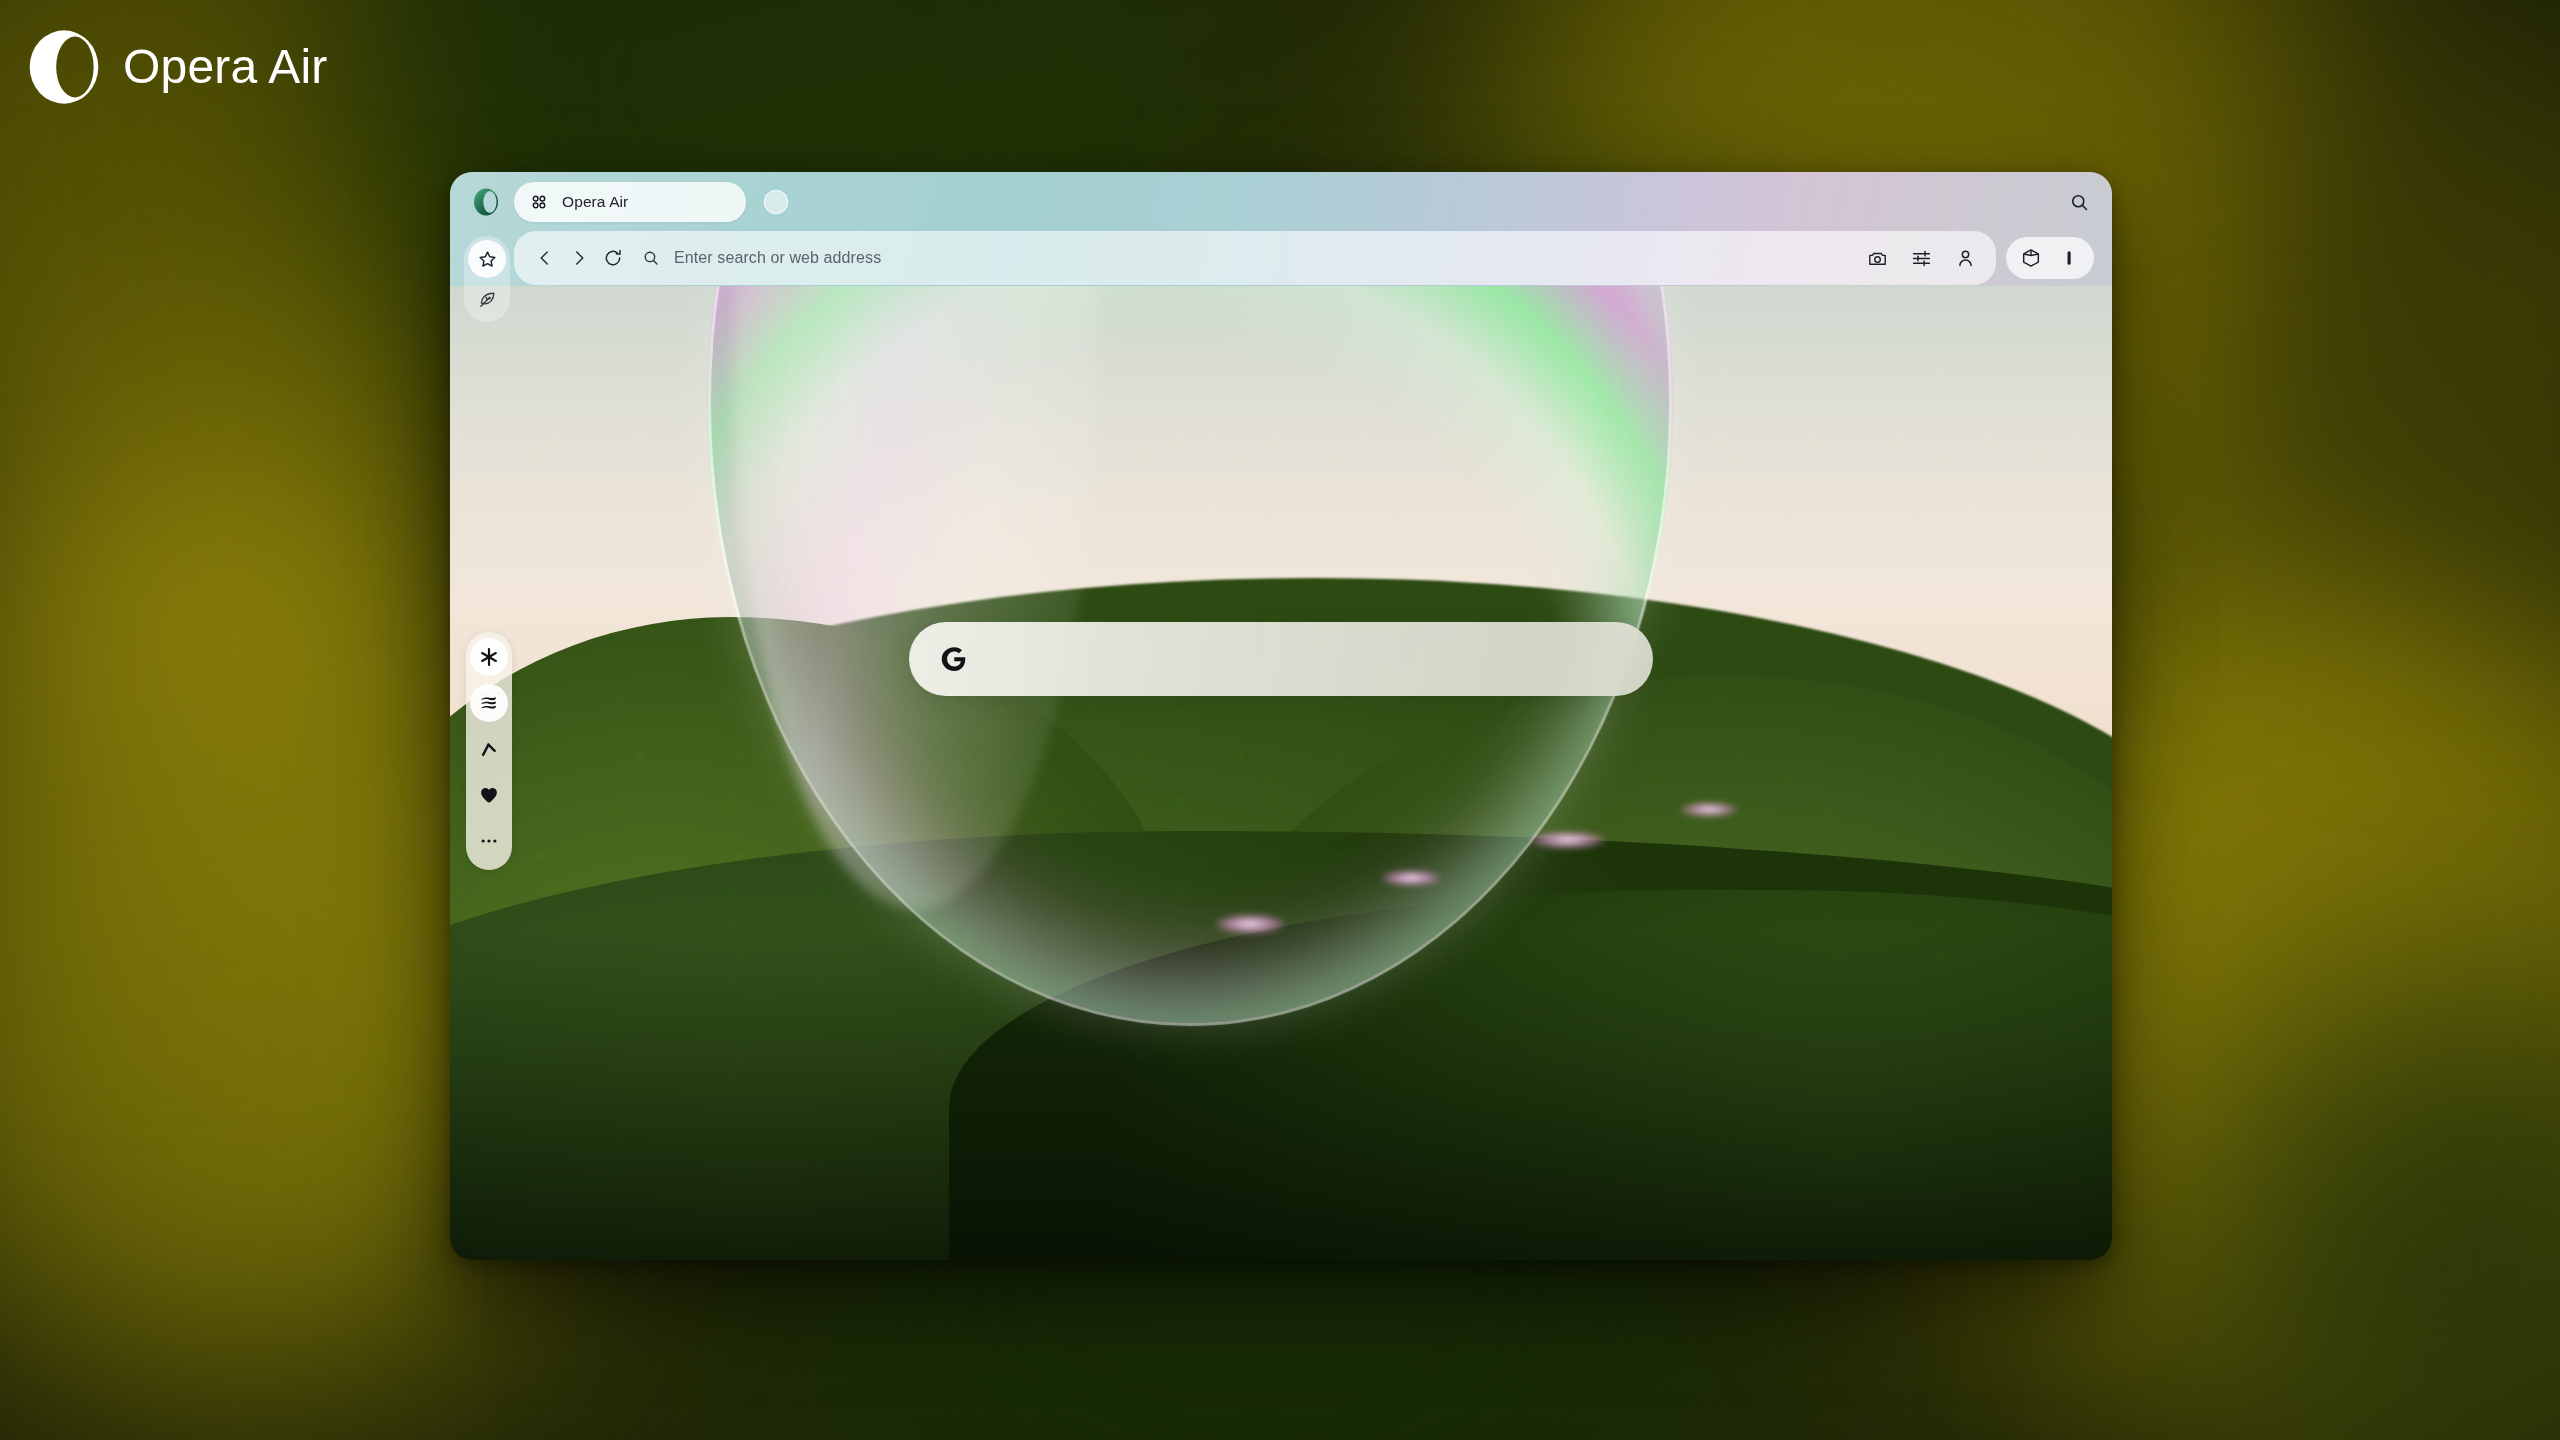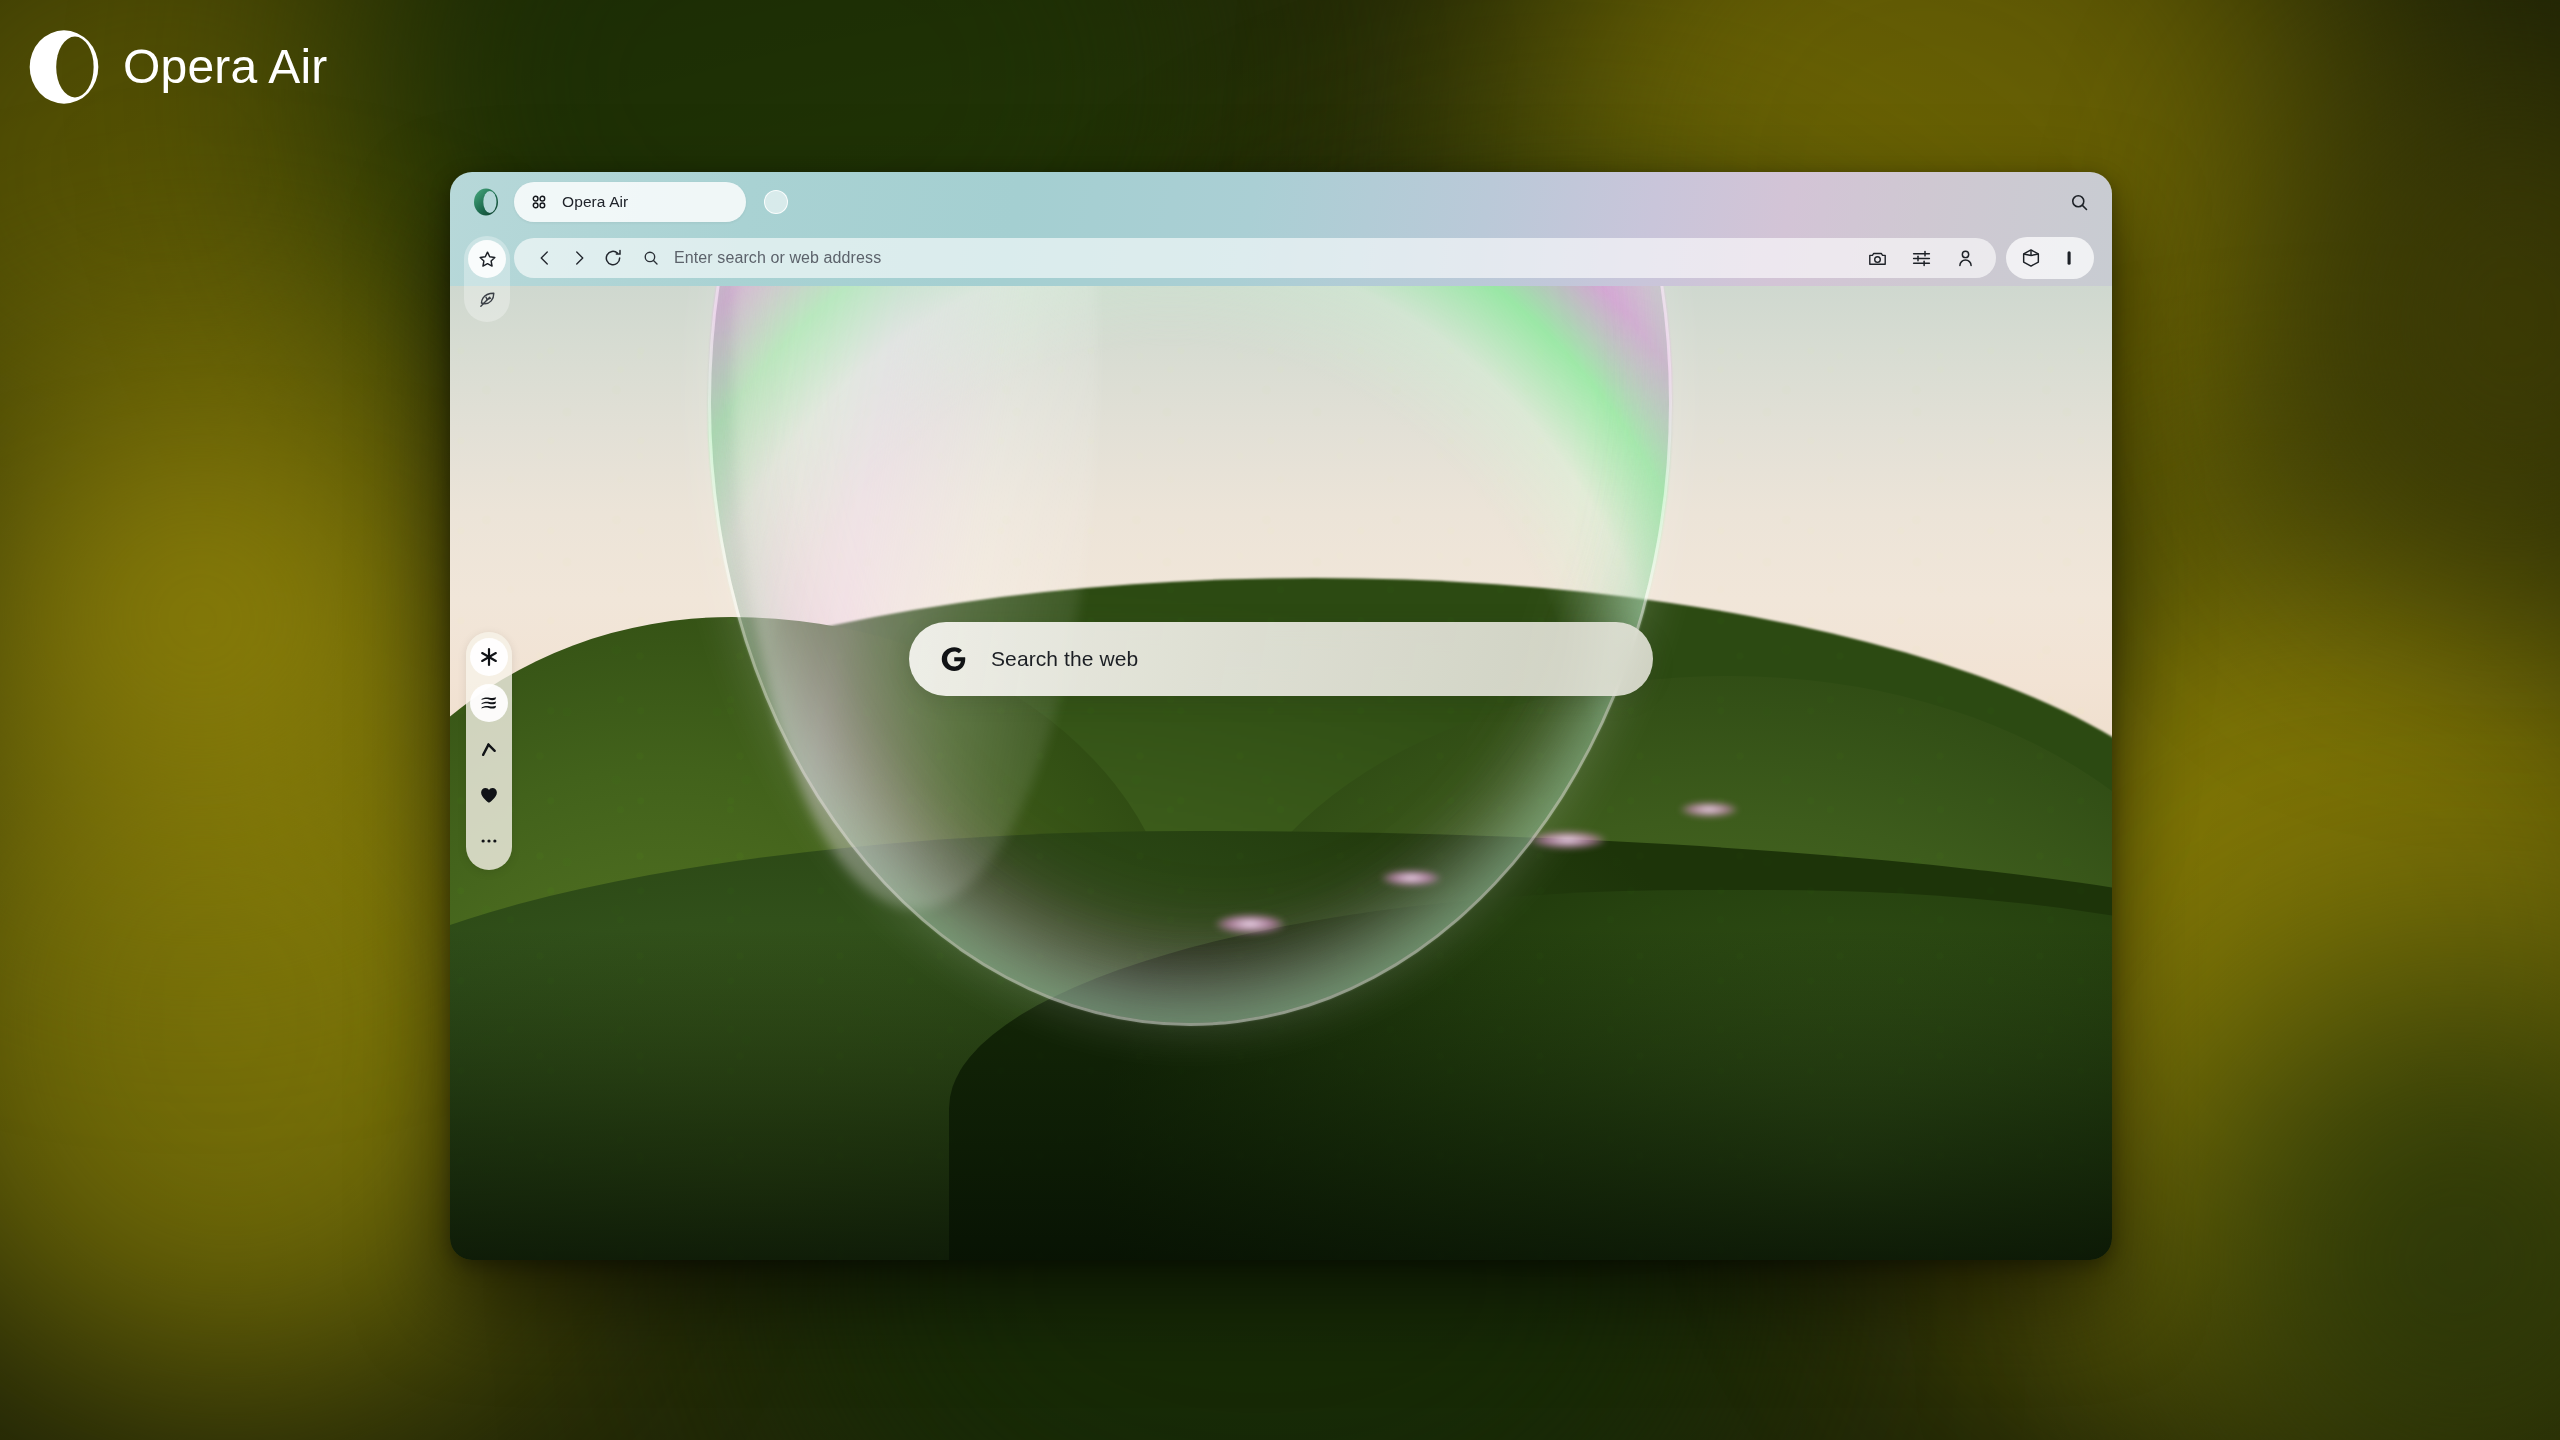--- a/index.html
+++ b/index.html
@@ -98,21 +98,21 @@
 
   
   #addressrow {
     position:absolute; left:0; top:58px; width:100%; height:56px;
     display:flex; align-items:center;
     padding-left:18px; padding-right:18px;
     z-index:6;
   }
   #sidebar-top-spacer { width:46px; flex:0 0 46px; }
   #omnibox {
-    flex:1 1 auto; height:40px;
+    flex:1 1 auto; height:54px;
     display:flex; align-items:center;
     border-radius:22px;
     background:rgba(255,255,255,.60);
     padding:0 12px 0 14px;
     min-width:0;
     justify-content:space-between;
   }
   .nav-btn {
     width:34px; height:34px; flex:0 0 34px;
     display:flex; align-items:center; justify-content:center;
@@ -361,21 +361,20 @@
         <div class="spec" style="left:46%; top:64.5%; width:70px; height:20px;"></div>
         <div class="spec" style="left:56%; top:60%; width:60px; height:16px;"></div>
         <div class="spec" style="left:65%; top:56%; width:76px; height:18px;"></div>
         <div class="spec" style="left:74%; top:53%; width:58px; height:15px;"></div>
       </div>
 
       <div id="page-search">
         <svg id="page-search-icon" viewBox="0 0 24 24">
           <path fill="#111315" d="M12.2 2.6c2.5 0 4.6.9 6.2 2.4l-2.5 2.4C14.9 6.5 13.7 6 12.2 6 9 6 6.5 8.7 6.5 12s2.5 6 5.7 6c2.9 0 4.9-1.7 5.3-4.2h-5.3v-3.2h8.7c.1.5.1 1 .1 1.6 0 5.5-3.7 9.4-8.8 9.4C6.6 21.6 2.2 17.3 2.2 12S6.6 2.6 12.2 2.6z"></path>
         </svg>
-        <input id="page-search-input" type="text" readonly="" placeholder="Search the web" style="">
       </div>
     </div>
   </div>
 
   <div id="chrome"></div>
 
   <div id="tabstrip">
 
     <div id="opera-menu-btn">
       <svg width="30" height="30" viewBox="0 0 100 100">

